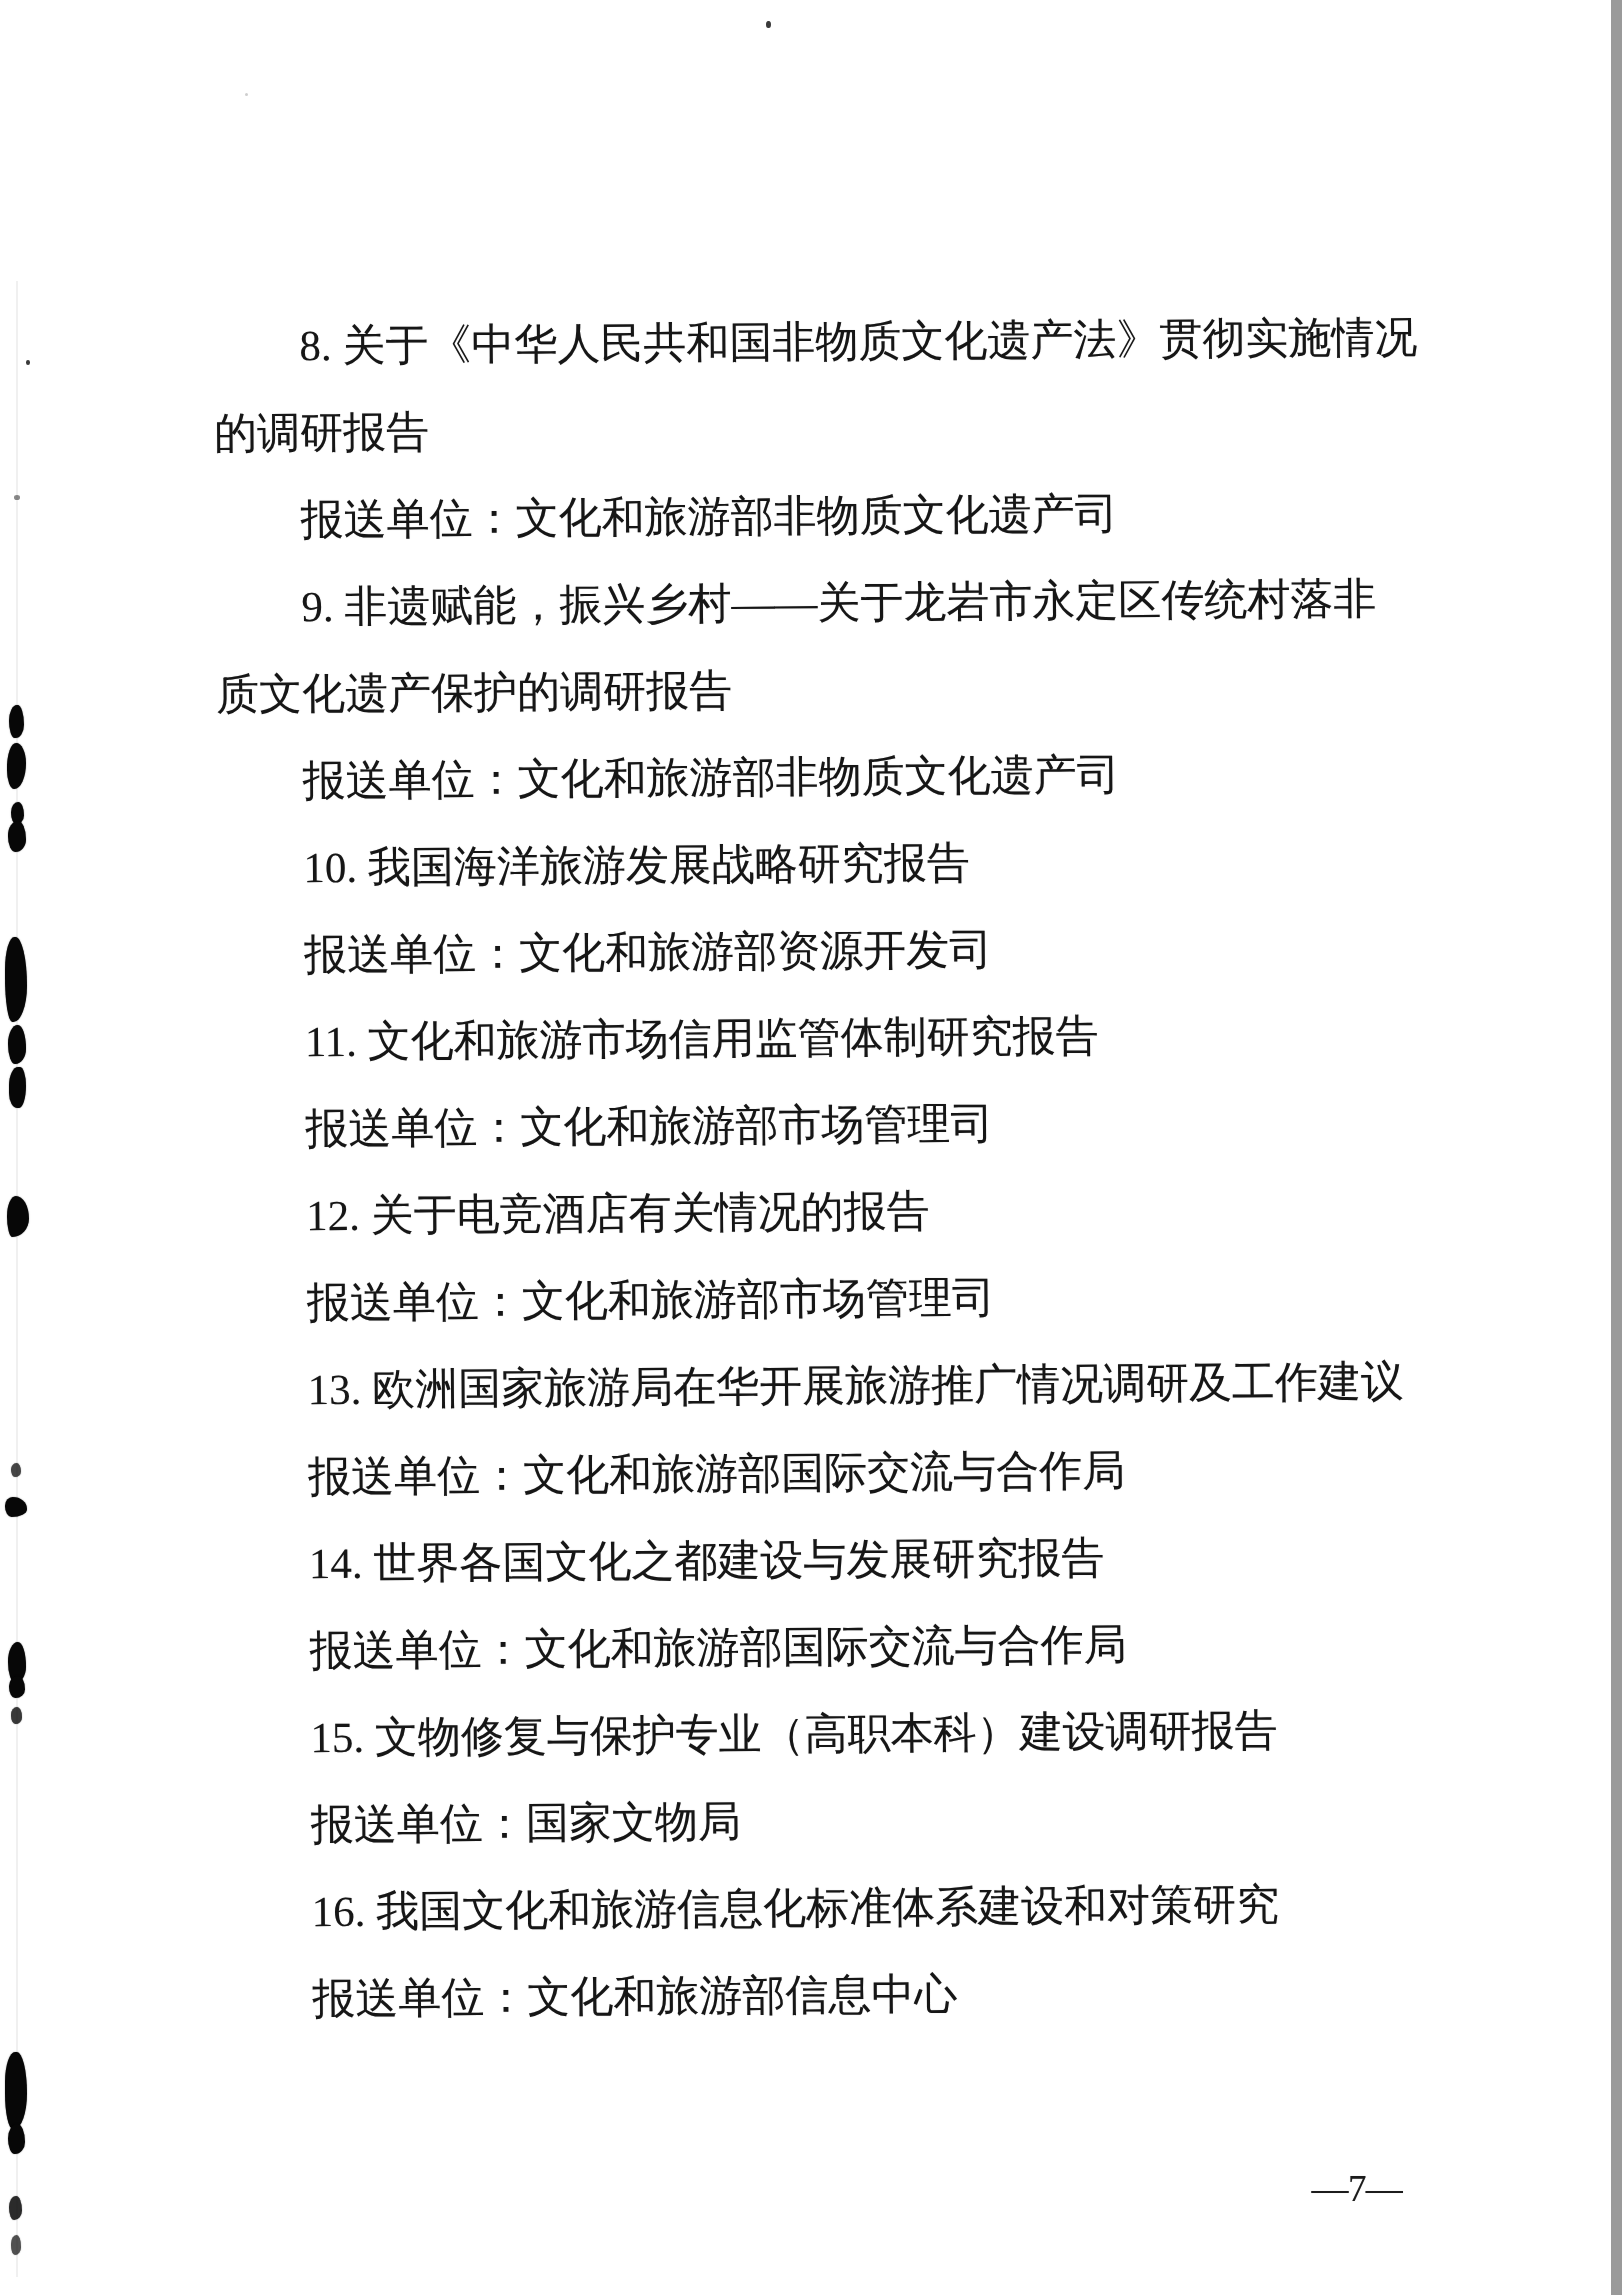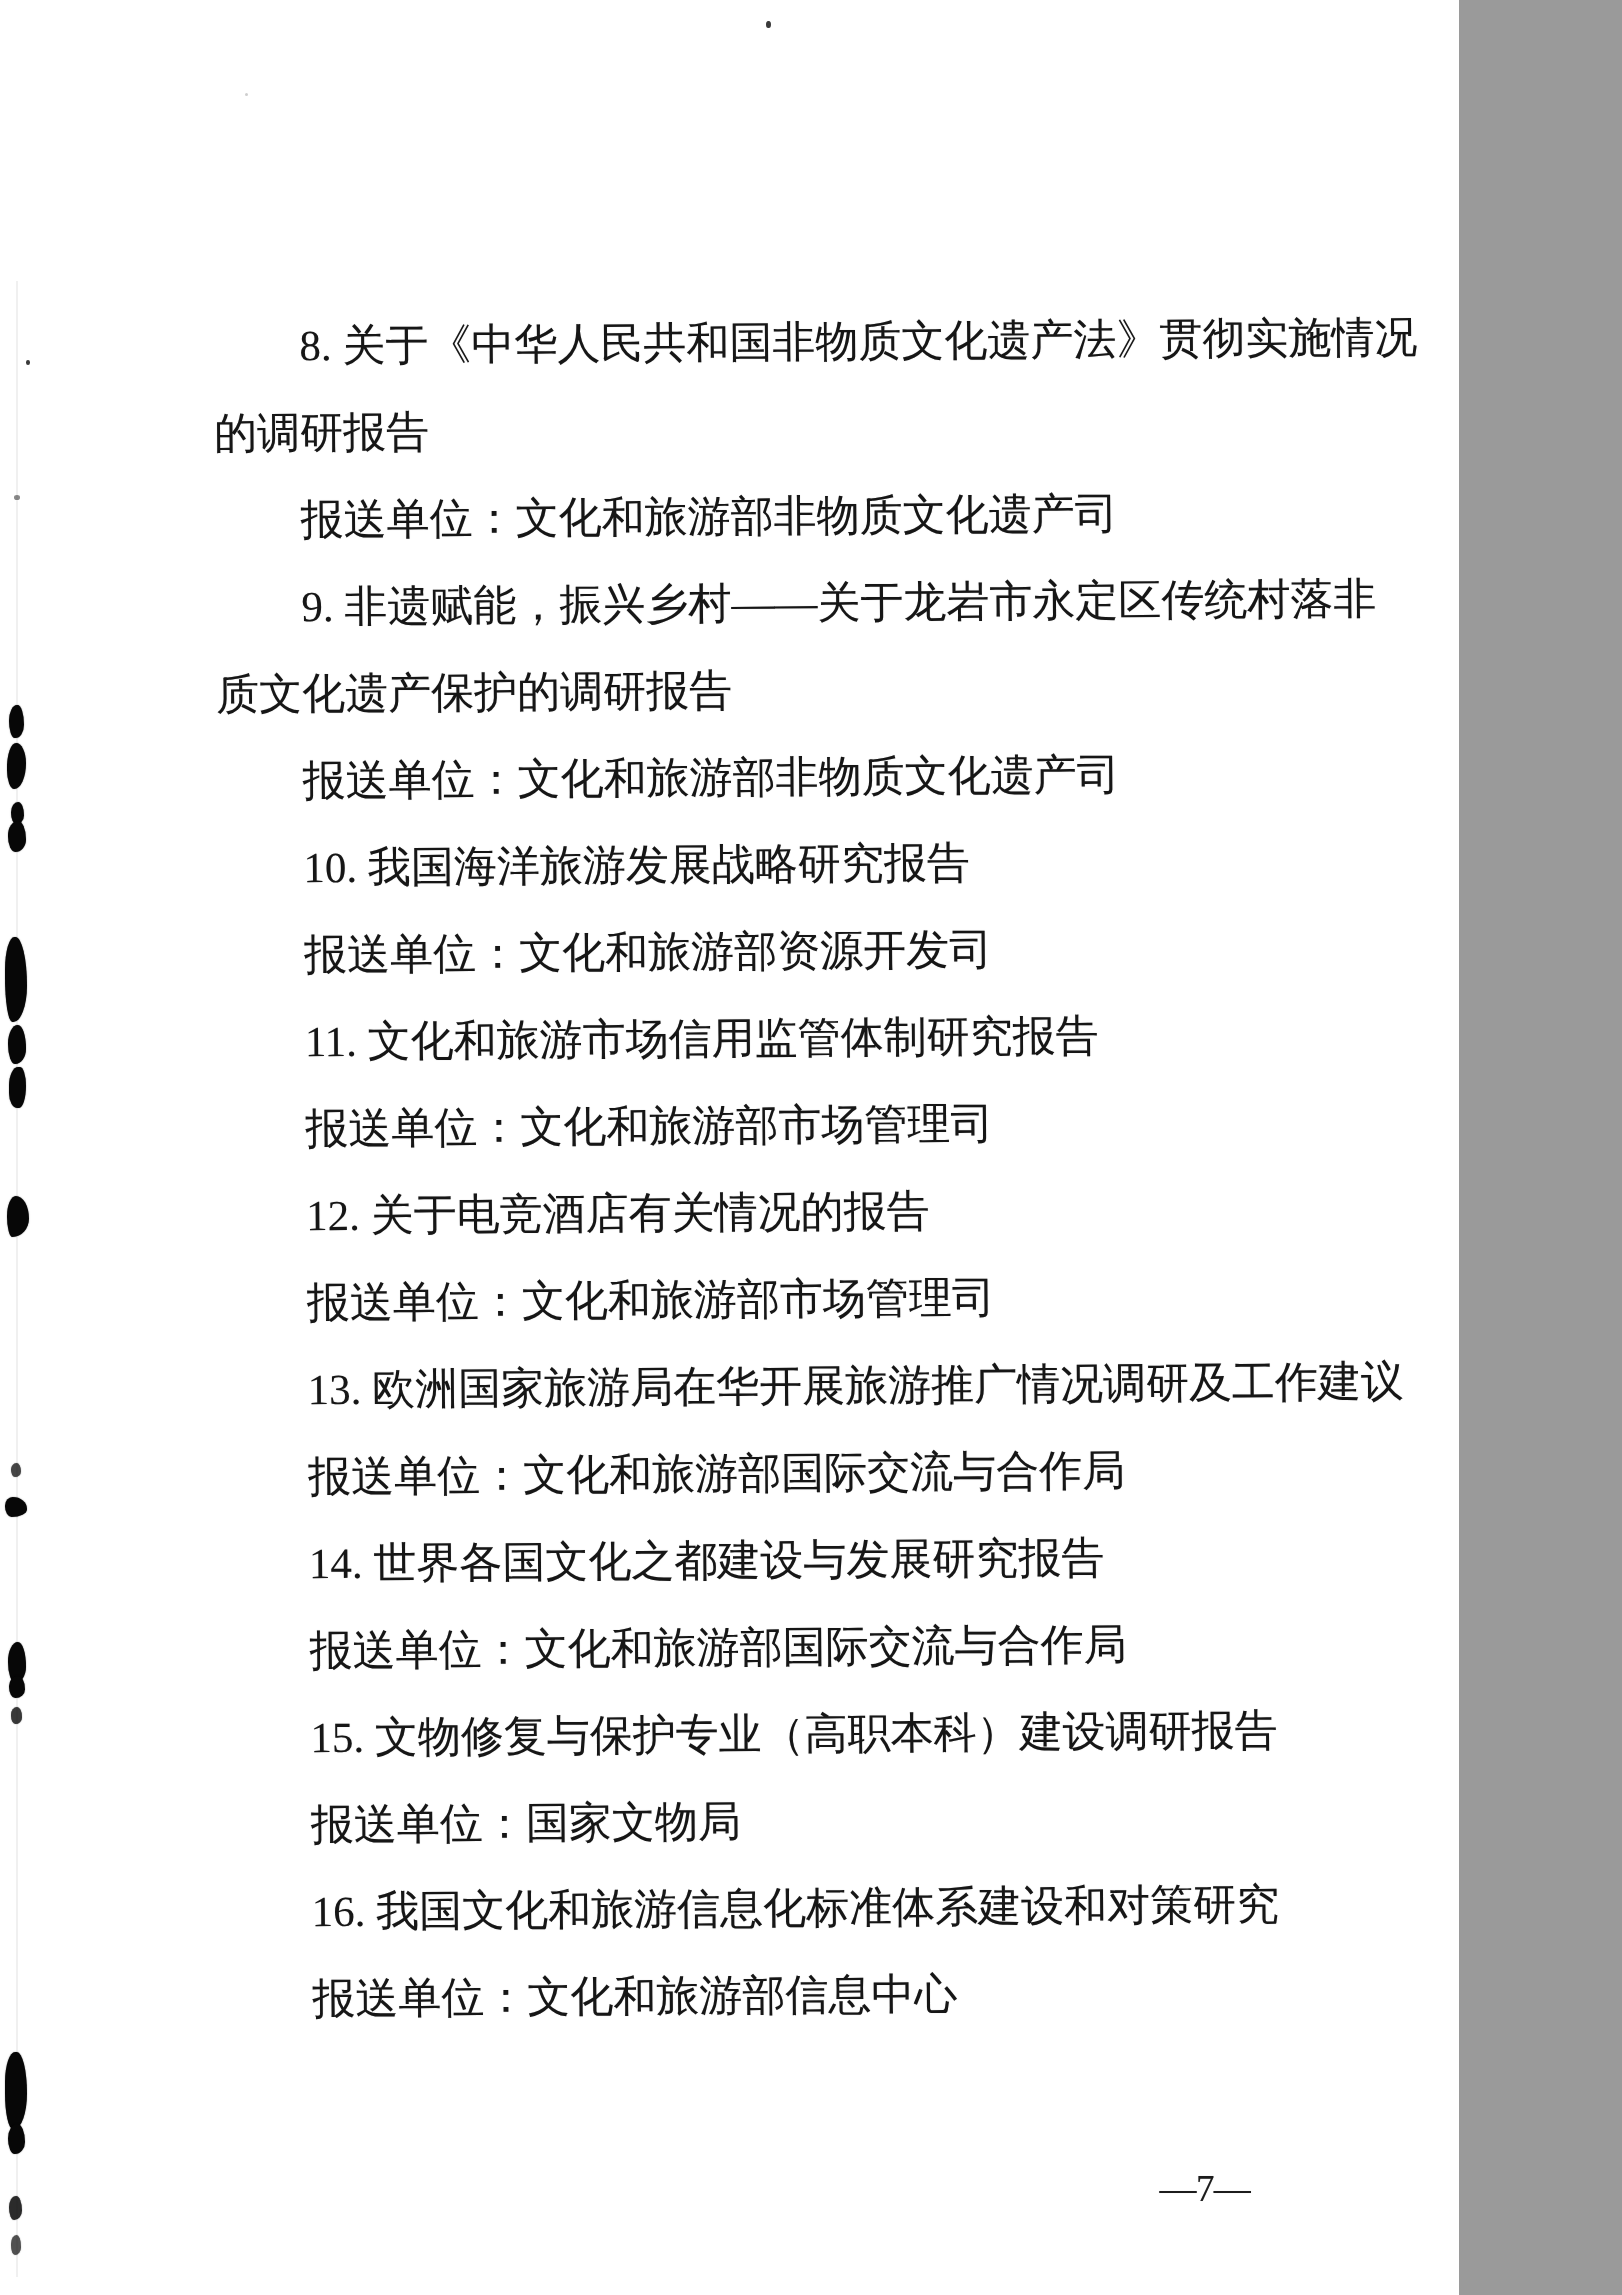--- a/index.html
+++ b/index.html
@@ -2,21 +2,21 @@
 <html style="font-size:10.5px"><head>
 <meta charset="utf-8">
 <style>
   html, body {
     margin: 0;
     padding: 0;
     background: #9a9a9a;
   }
   .page {
     position: relative;
-    width: 1459px;
+    width: 1611px;
     height: 2295px;
     background: #ffffff;
     overflow: hidden;
     font-family: "Liberation Serif", "DejaVu Serif", serif;
     color: #161616;
   }
   
   .textblock {
     position: absolute;
     left: 213px;

